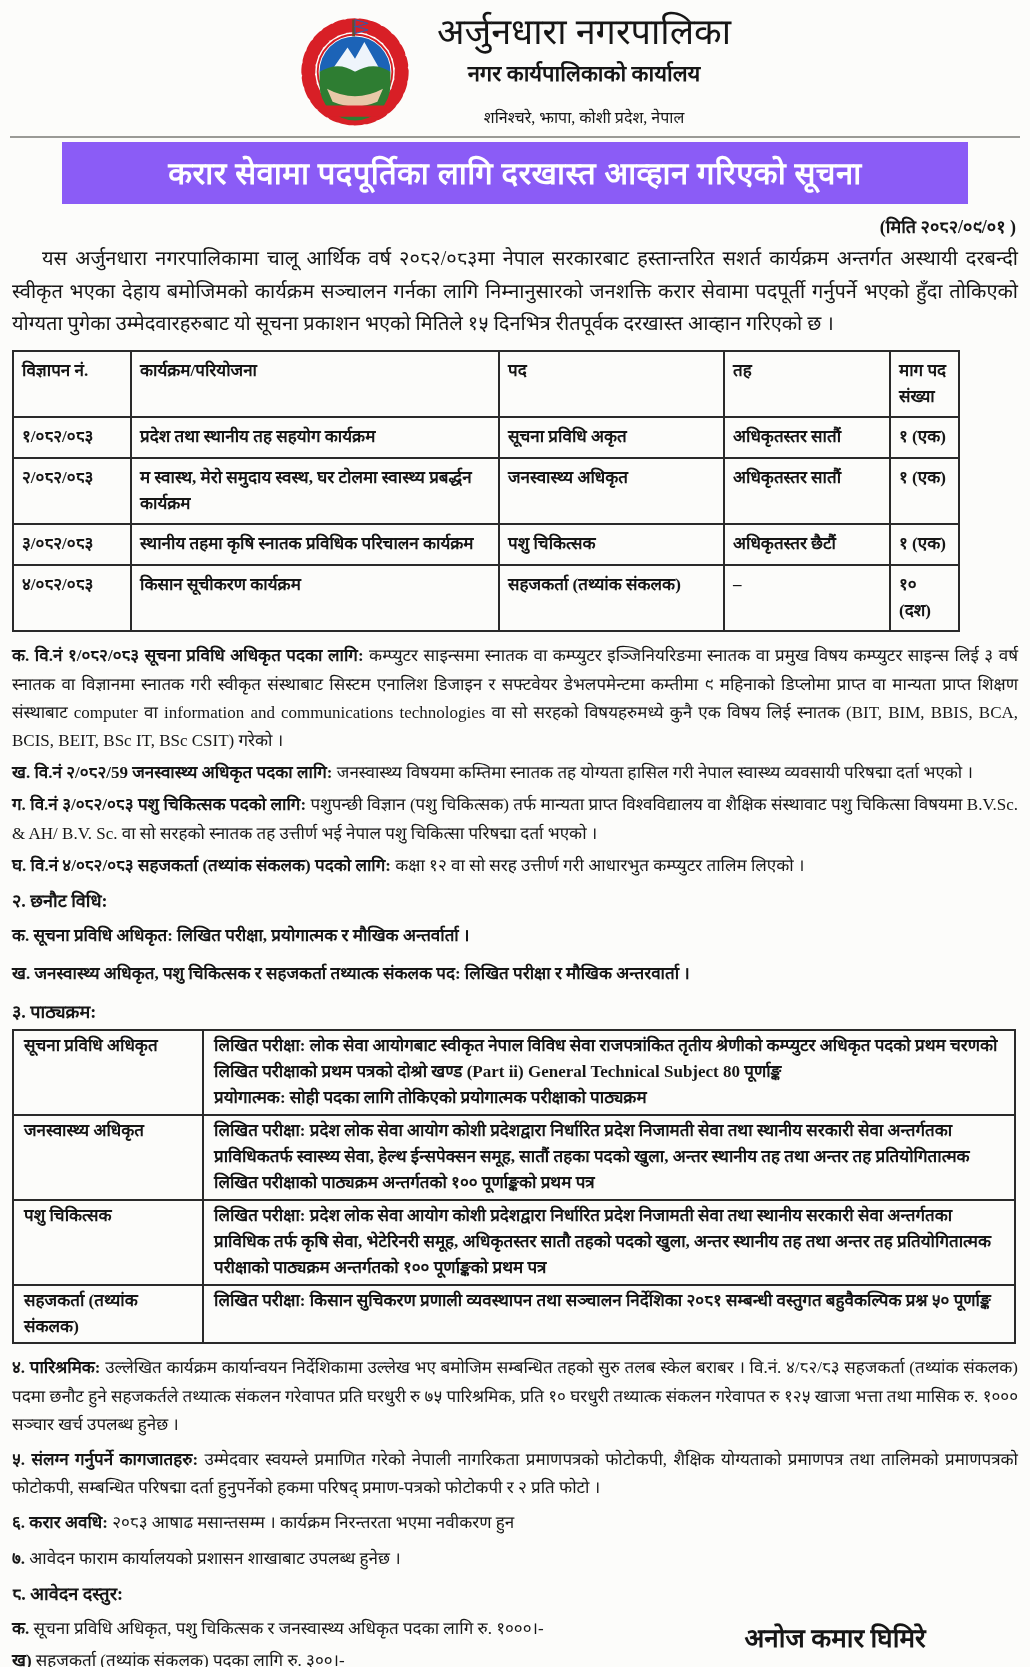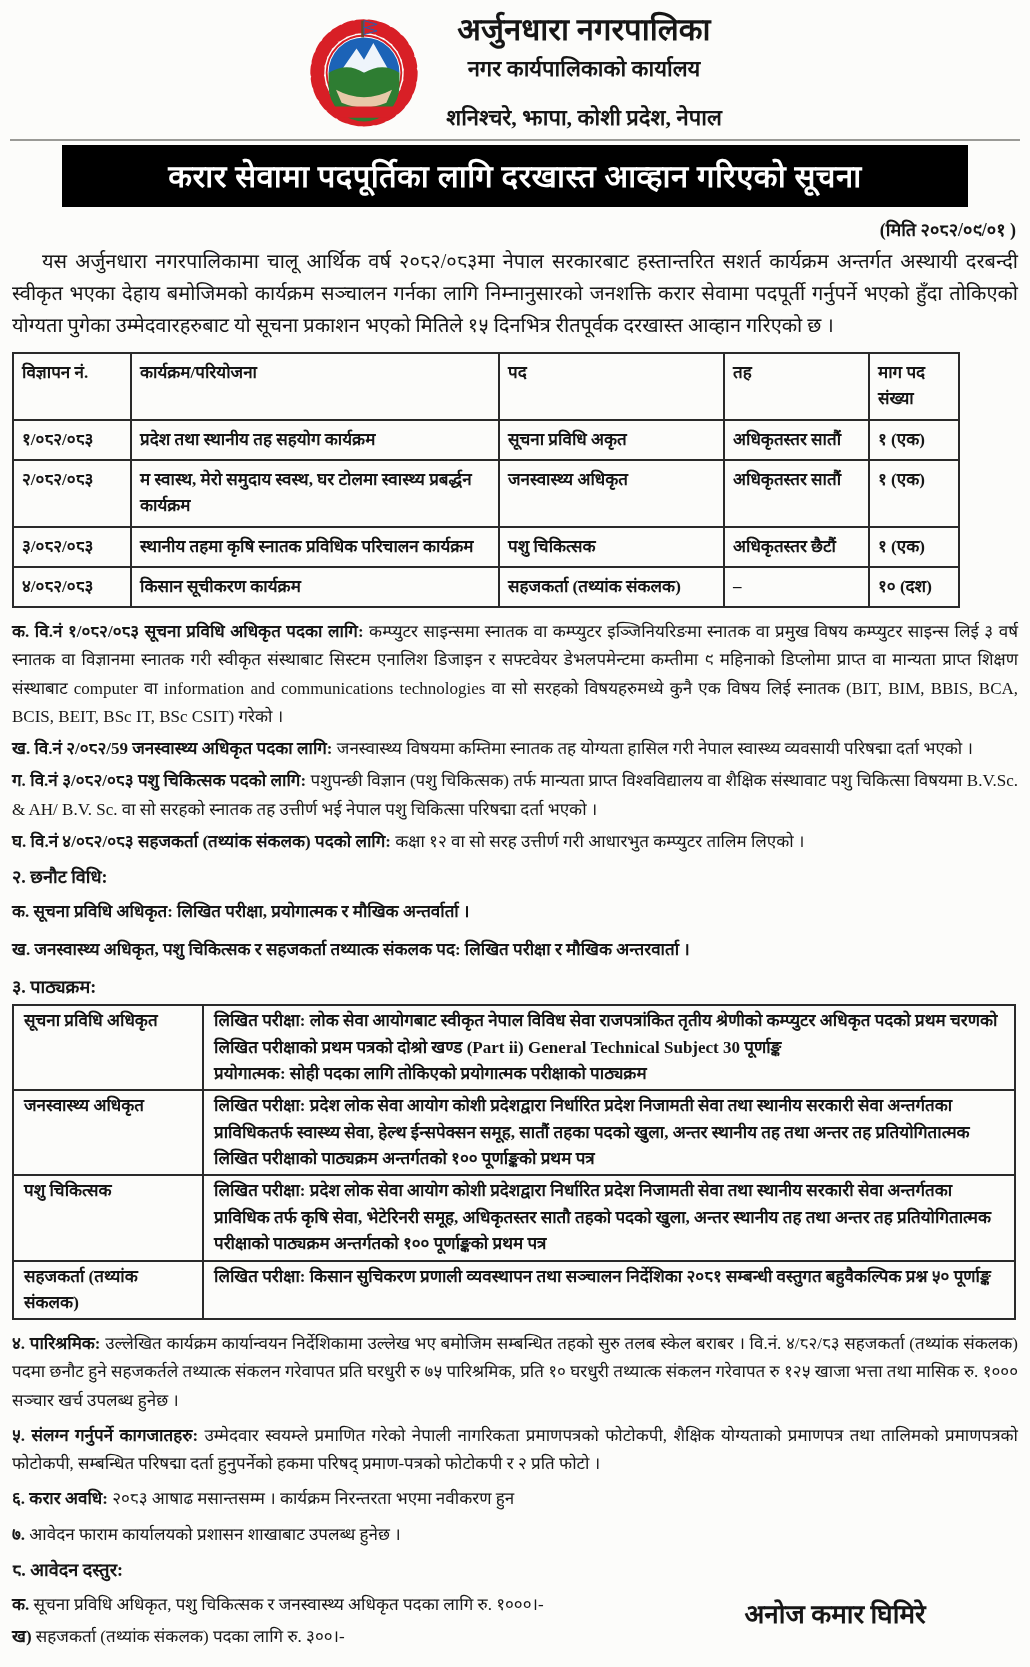--- a/index.html
+++ b/index.html
@@ -17,28 +17,28 @@
     position:relative;
   }
 
   
   .letterhead {
     display:flex; align-items:center; justify-content:center;
     gap:26px; padding:4px 0 6px 0;
   }
   .emblem { width:112px; height:112px; flex:0 0 auto; }
   .head-text { text-align:center; }
-  .muni-name { font-size:31px; font-weight:bold; line-height:1.15; }
+  .muni-name { font-size:36px; font-weight:normal; line-height:1.15;text-align:right; }
   .office-line { font-size:22px; font-weight:bold; margin-top:4px; }
-  .address-line { font-size:22px; font-weight:bold; margin-top:19px; }
+  .address-line { font-size:16px; font-weight:normal; margin-top:19px; }
 
   
   .banner-wrap { padding:4px 52px 0 52px; border-top:2px solid #9a9a96; margin-top:2px; }
   .banner {
-    background:#000000; color:#ffffff;
+    background:#8b5cf6; color:#ffffff;
     font-size:31px; font-weight:bold; text-align:center;
     padding:9px 6px 11px 6px;
     letter-spacing:0.5px;
   }
 
   .date-line { text-align:right; font-weight:bold; font-size:18px; margin:10px 4px 2px 0; }
 
   .intro {
     font-size:20px; line-height:1.62; text-align:justify;
     margin:4px 2px 10px 2px; text-indent:30px; font-weight:500;
@@ -104,21 +104,21 @@
   <div class="date-line">(मिति २०८२/०९/०१ )</div>
 
   <p class="intro">यस अर्जुनधारा नगरपालिकामा चालू आर्थिक वर्ष २०८२/०८३मा नेपाल सरकारबाट हस्तान्तरित सशर्त कार्यक्रम अन्तर्गत अस्थायी दरबन्दी स्वीकृत भएका देहाय बमोजिमको कार्यक्रम सञ्चालन गर्नका लागि निम्नानुसारको जनशक्ति करार सेवामा पदपूर्ती गर्नुपर्ने भएको हुँदा तोकिएको योग्यता पुगेका उम्मेदवारहरुबाट यो सूचना प्रकाशन भएको मितिले १५ दिनभित्र रीतपूर्वक दरखास्त आव्हान गरिएको छ ।</p>
 
   <table>
     <thead>
       <tr>
         <th style="width:118px">विज्ञापन नं.</th>
         <th style="width:368px">कार्यक्रम/परियोजना</th>
         <th style="width:225px">पद</th>
-        <th style="width:145px">तह</th>
+        <th style="width:166px">तह</th>
         <th>माग पद संख्या</th>
       </tr>
     </thead>
     <tbody>
       <tr>
         <td>१/०८२/०८३</td>
         <td>प्रदेश तथा स्थानीय तह सहयोग कार्यक्रम</td>
         <td>सूचना प्रविधि अकृत</td>
         <td>अधिकृतस्तर सातौं</td>
         <td>१ (एक)</td>
@@ -179,21 +179,21 @@
   </p>
 
   <div class="sec-heading">३. पाठ्यक्रम:</div>
   <table class="curr-table">
     <tbody>
       <tr>
         <td class="pos-cell">सूचना प्रविधि अधिकृत</td>
         <td>
           <div>
             <span class="lbl">लिखित परीक्षा:</span>
-            <span>लोक सेवा आयोगबाट स्वीकृत नेपाल विविध सेवा राजपत्रांकित तृतीय श्रेणीको कम्प्युटर अधिकृत पदको प्रथम चरणको लिखित परीक्षाको प्रथम पत्रको दोश्रो खण्ड (Part ii) General Technical Subject 30 पूर्णाङ्क</span>
+            <span>लोक सेवा आयोगबाट स्वीकृत नेपाल विविध सेवा राजपत्रांकित तृतीय श्रेणीको कम्प्युटर अधिकृत पदको प्रथम चरणको लिखित परीक्षाको प्रथम पत्रको दोश्रो खण्ड (Part ii) General Technical Subject 80 पूर्णाङ्क</span>
           </div>
           <div>
             <span class="lbl">प्रयोगात्मक:</span>
             <span>सोही पदका लागि तोकिएको प्रयोगात्मक परीक्षाको पाठ्यक्रम</span>
           </div>
         </td>
       </tr>
       <tr>
         <td class="pos-cell">जनस्वास्थ्य अधिकृत</td>
         <td>

